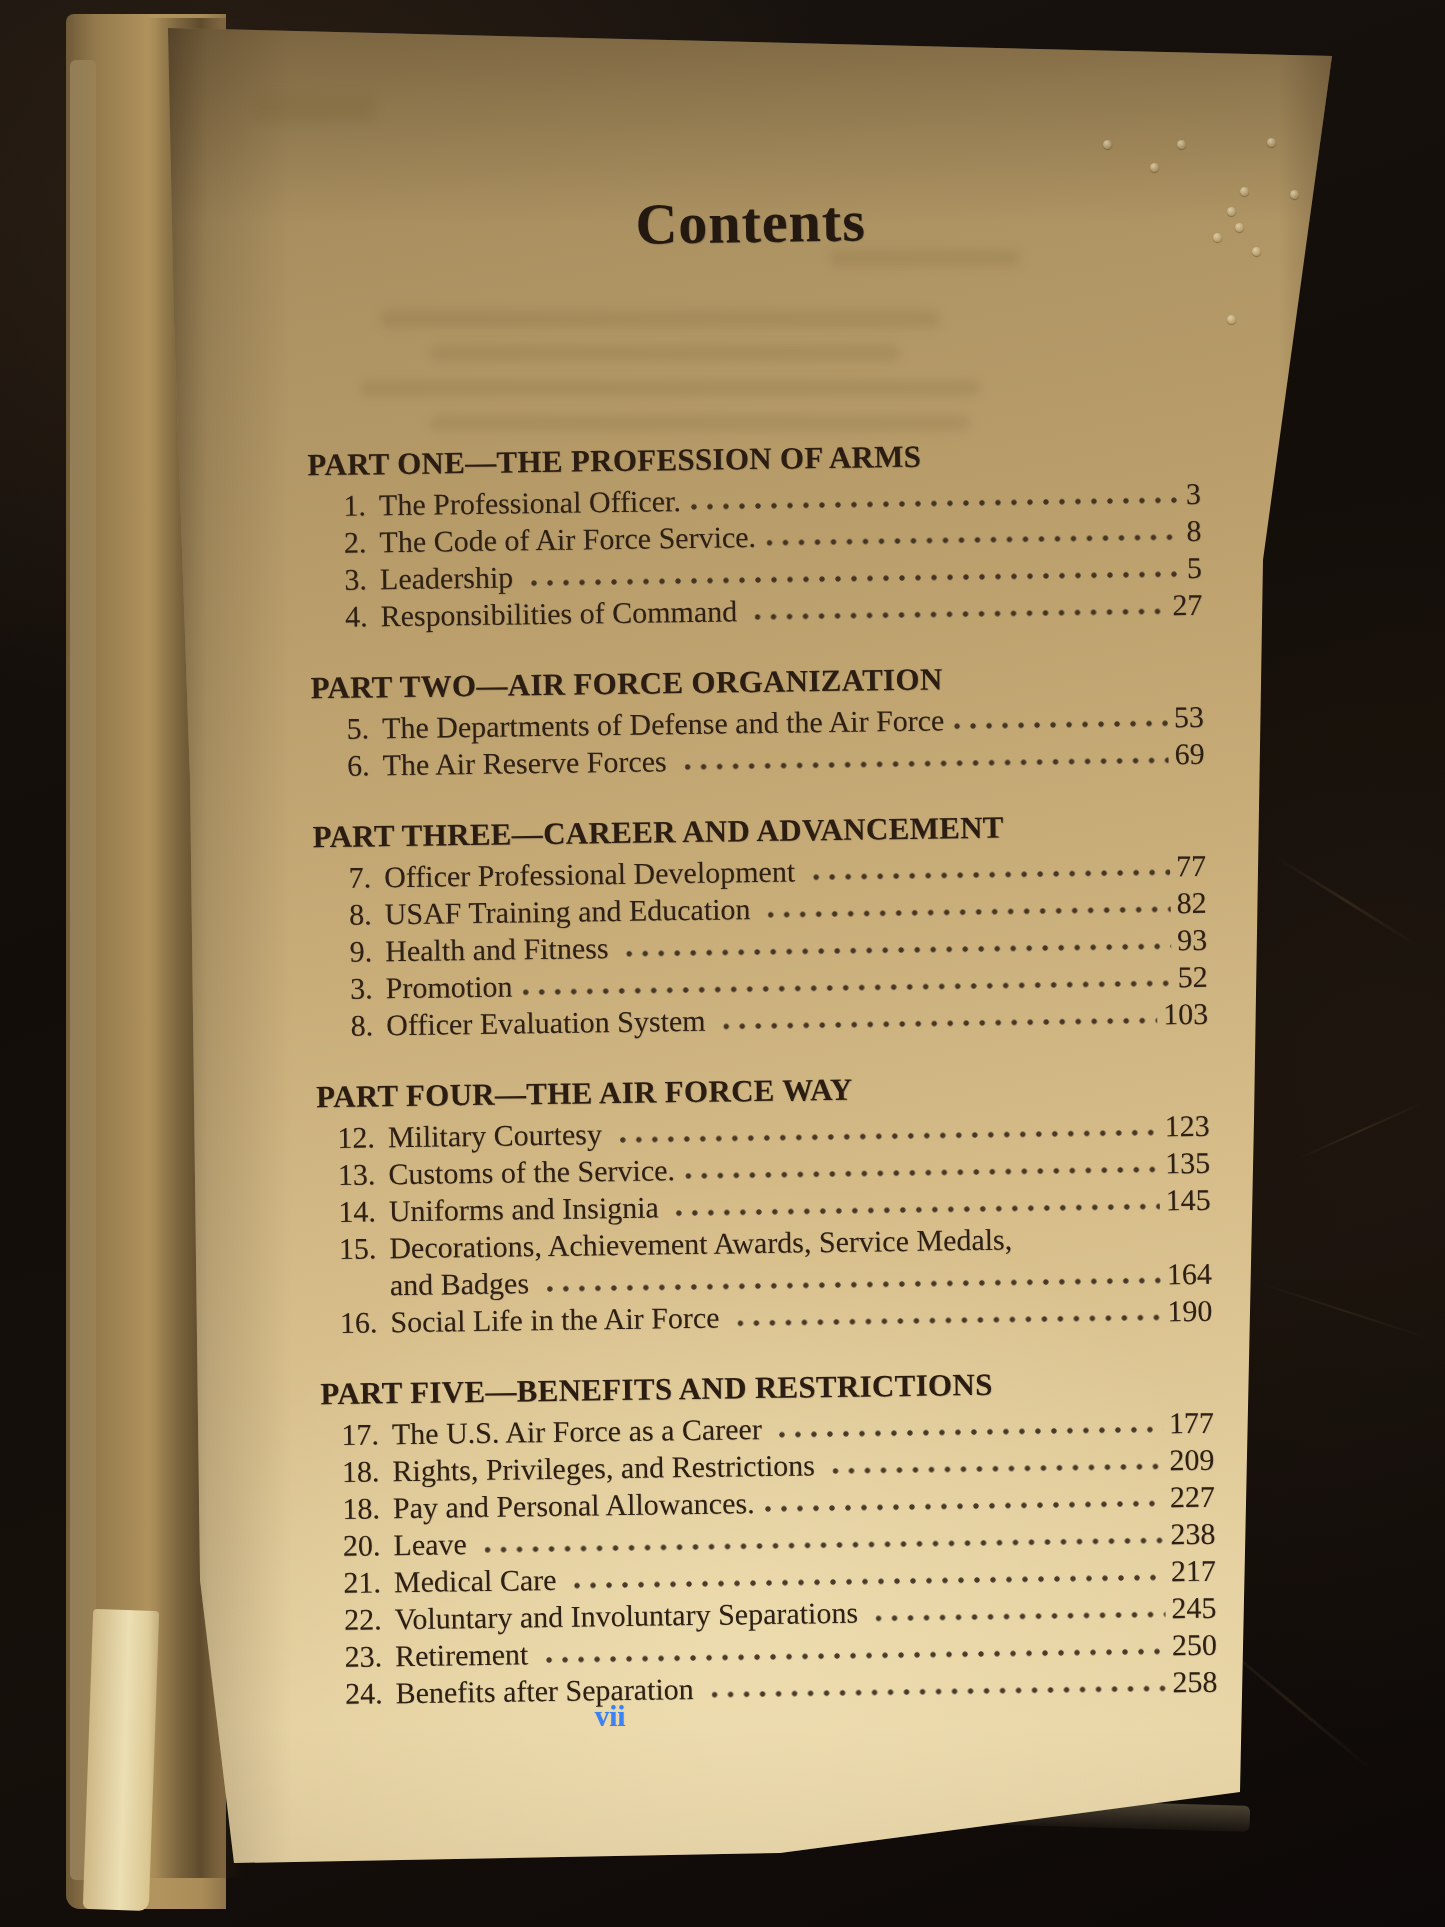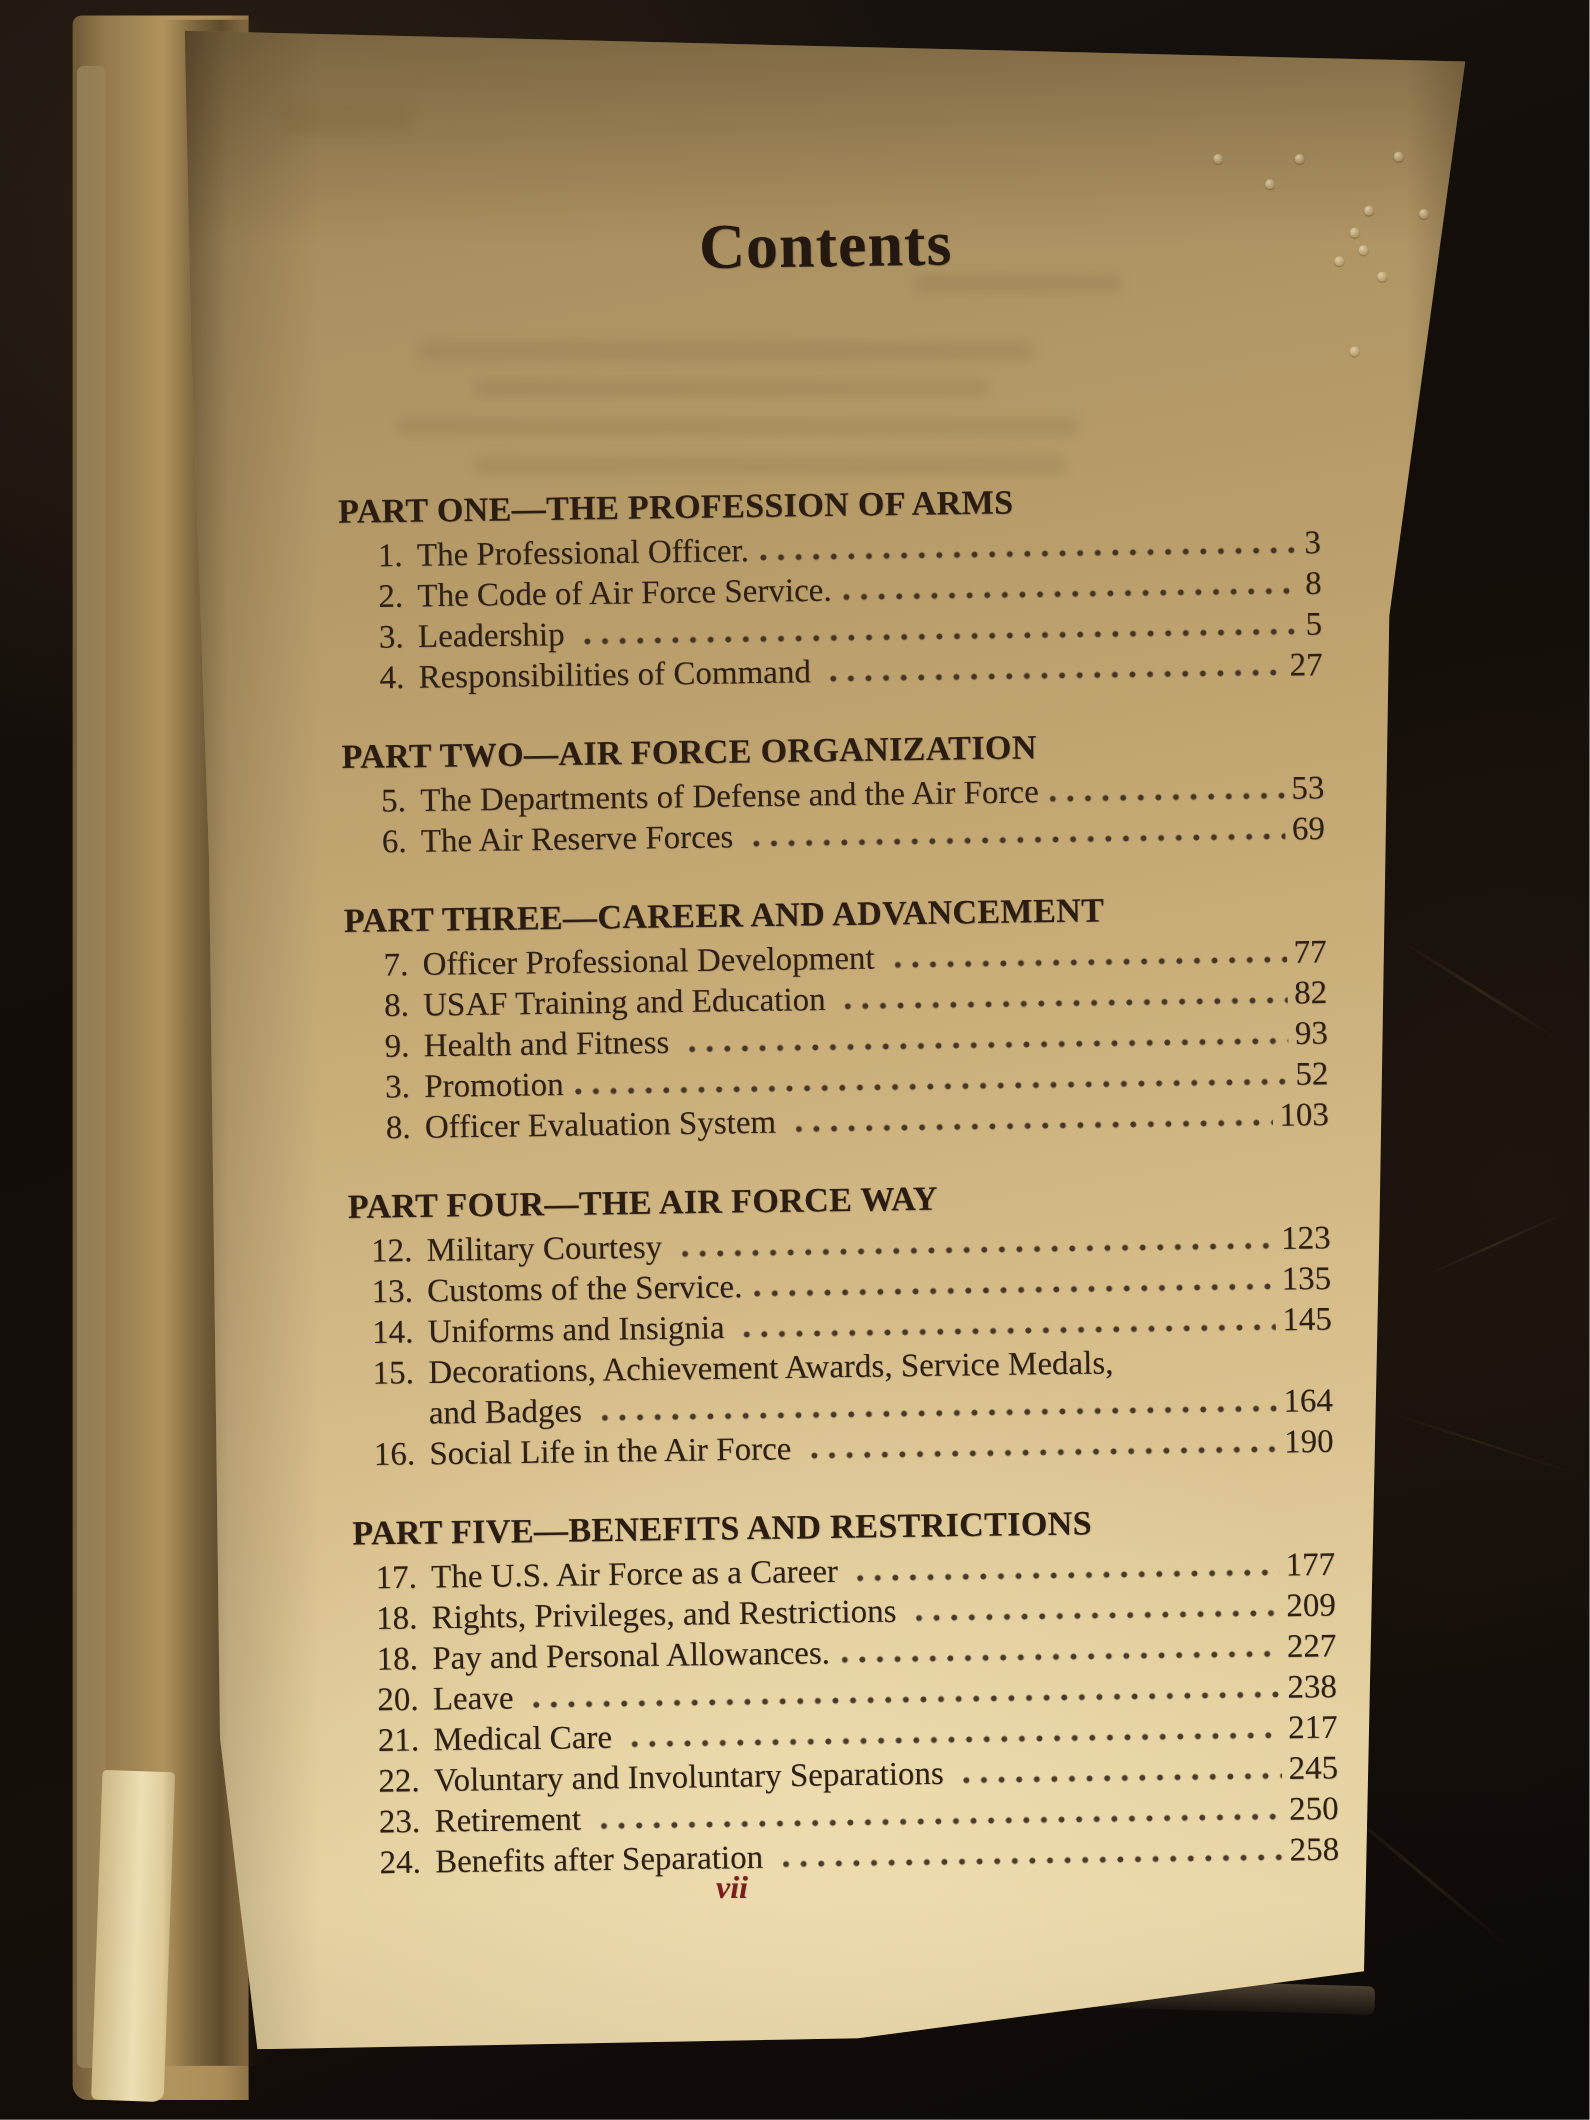--- a/index.html
+++ b/index.html
@@ -90,24 +90,23 @@
   .num{width:58px;text-align:right;flex:none;}
   .etitle{margin-left:13px;flex:none;white-space:pre;}
   .leader{
     flex:1;align-self:flex-end;height:10px;margin:0 6px 7px 10px;
     background-image:radial-gradient(circle at 3px 5px, rgba(52,37,24,.88) 2.3px, rgba(52,37,24,0) 3.1px);
     background-size:16px 10px;background-repeat:repeat-x;
   }
   .leader.hidden{visibility:hidden;}
   .pnum{flex:none;text-align:right;}
   .folio{
-    position:absolute;left:540px;top:1700px;width:140px;z-index:7;text-align:right;
-    font-size:29px;font-weight:700;color:#7f1d1d;
+    position:absolute;left:540px;top:1700px;width:140px;z-index:7;text-align:center;
+    font-size:29px;font-weight:700;color:#3b82f6;
     text-shadow:0.4px 0.4px 0.8px rgba(46,32,20,.3);
-    font-style:italic;
   }
 </style>
 </head>
 <body>
 
 <div class="scratch s1"></div>
 <div class="scratch s2"></div>
 <div class="scratch s3"></div>
 <div class="scratch s4"></div>
 

